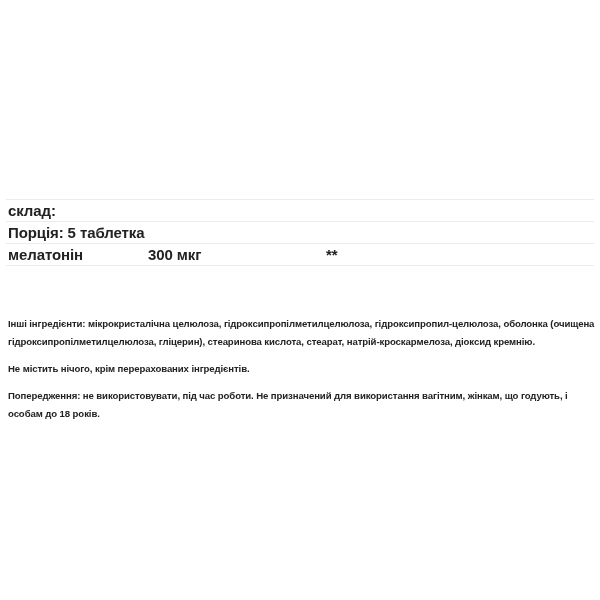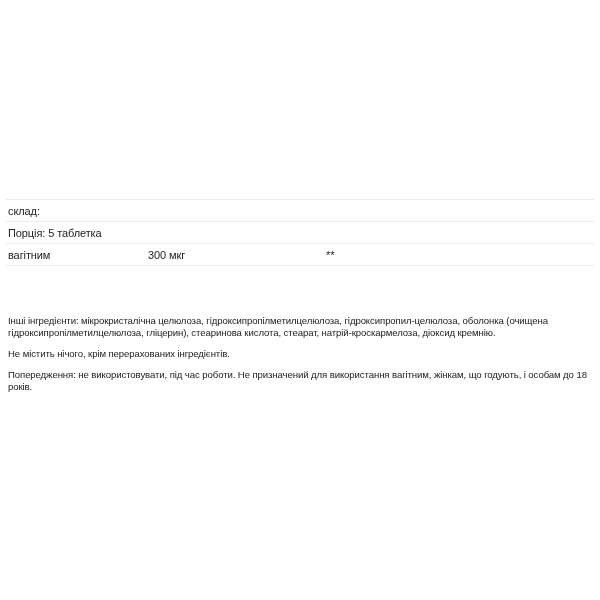--- a/index.html
+++ b/index.html
@@ -8,44 +8,44 @@
     font-family: "Liberation Sans", "DejaVu Sans", sans-serif;
     color: #222222;
   }
   .facts {
     position: absolute; left: 6px; top: 199px; width: 588px;
     border-top: 1px solid #ececec;
   }
   .row {
     display: flex; align-items: center; height: 21px;
     border-bottom: 1px solid #ececec;
-    font-size: 11px; font-weight: normal; letter-spacing: -0.1px;
+    font-size: 15px; font-weight: bold; letter-spacing: -0.1px;
   }
   .cell { white-space: nowrap; }
   .c1 { width: 140px; padding-left: 2px; }
   .c2 { width: 178px; }
   .c3 { flex: 1; }
   .notes {
     position: absolute; left: 8px; top: 315px; width: 590px;
-    font-size: 9.6px; font-weight: normal; line-height: 12px; letter-spacing: -0.1px;
+    font-size: 9.6px; font-weight: bold; line-height: 18px; letter-spacing: -0.1px;
   }
   .notes p { margin: 0 0 9px 0; }
 </style>
 </head>
 <body>
 
 <div class="facts">
   <div class="row">
     <span class="cell c1">склад:</span>
   </div>
   <div class="row">
     <span class="cell c1" style="width:auto">Порція: 5 таблетка</span>
   </div>
   <div class="row">
-    <span class="cell c1">вагітним</span>
+    <span class="cell c1">мелатонін</span>
     <span class="cell c2">300 мкг</span>
     <span class="cell c3">**</span>
   </div>
 </div>
 
 <div class="notes">
   <p>Інші інгредієнти: мікрокристалічна целюлоза, гідроксипропілметилцелюлоза, гідроксипропил-целюлоза, оболонка (очищена гідроксипропілметилцелюлоза, гліцерин), стеаринова кислота, стеарат, натрій-кроскармелоза, діоксид кремнію.</p>
   <p>Не містить нічого, крім перерахованих інгредієнтів.</p>
   <p>Попередження: не використовувати, під час роботи. Не призначений для використання вагітним, жінкам, що годують, і особам до 18 років.</p>
 </div>

